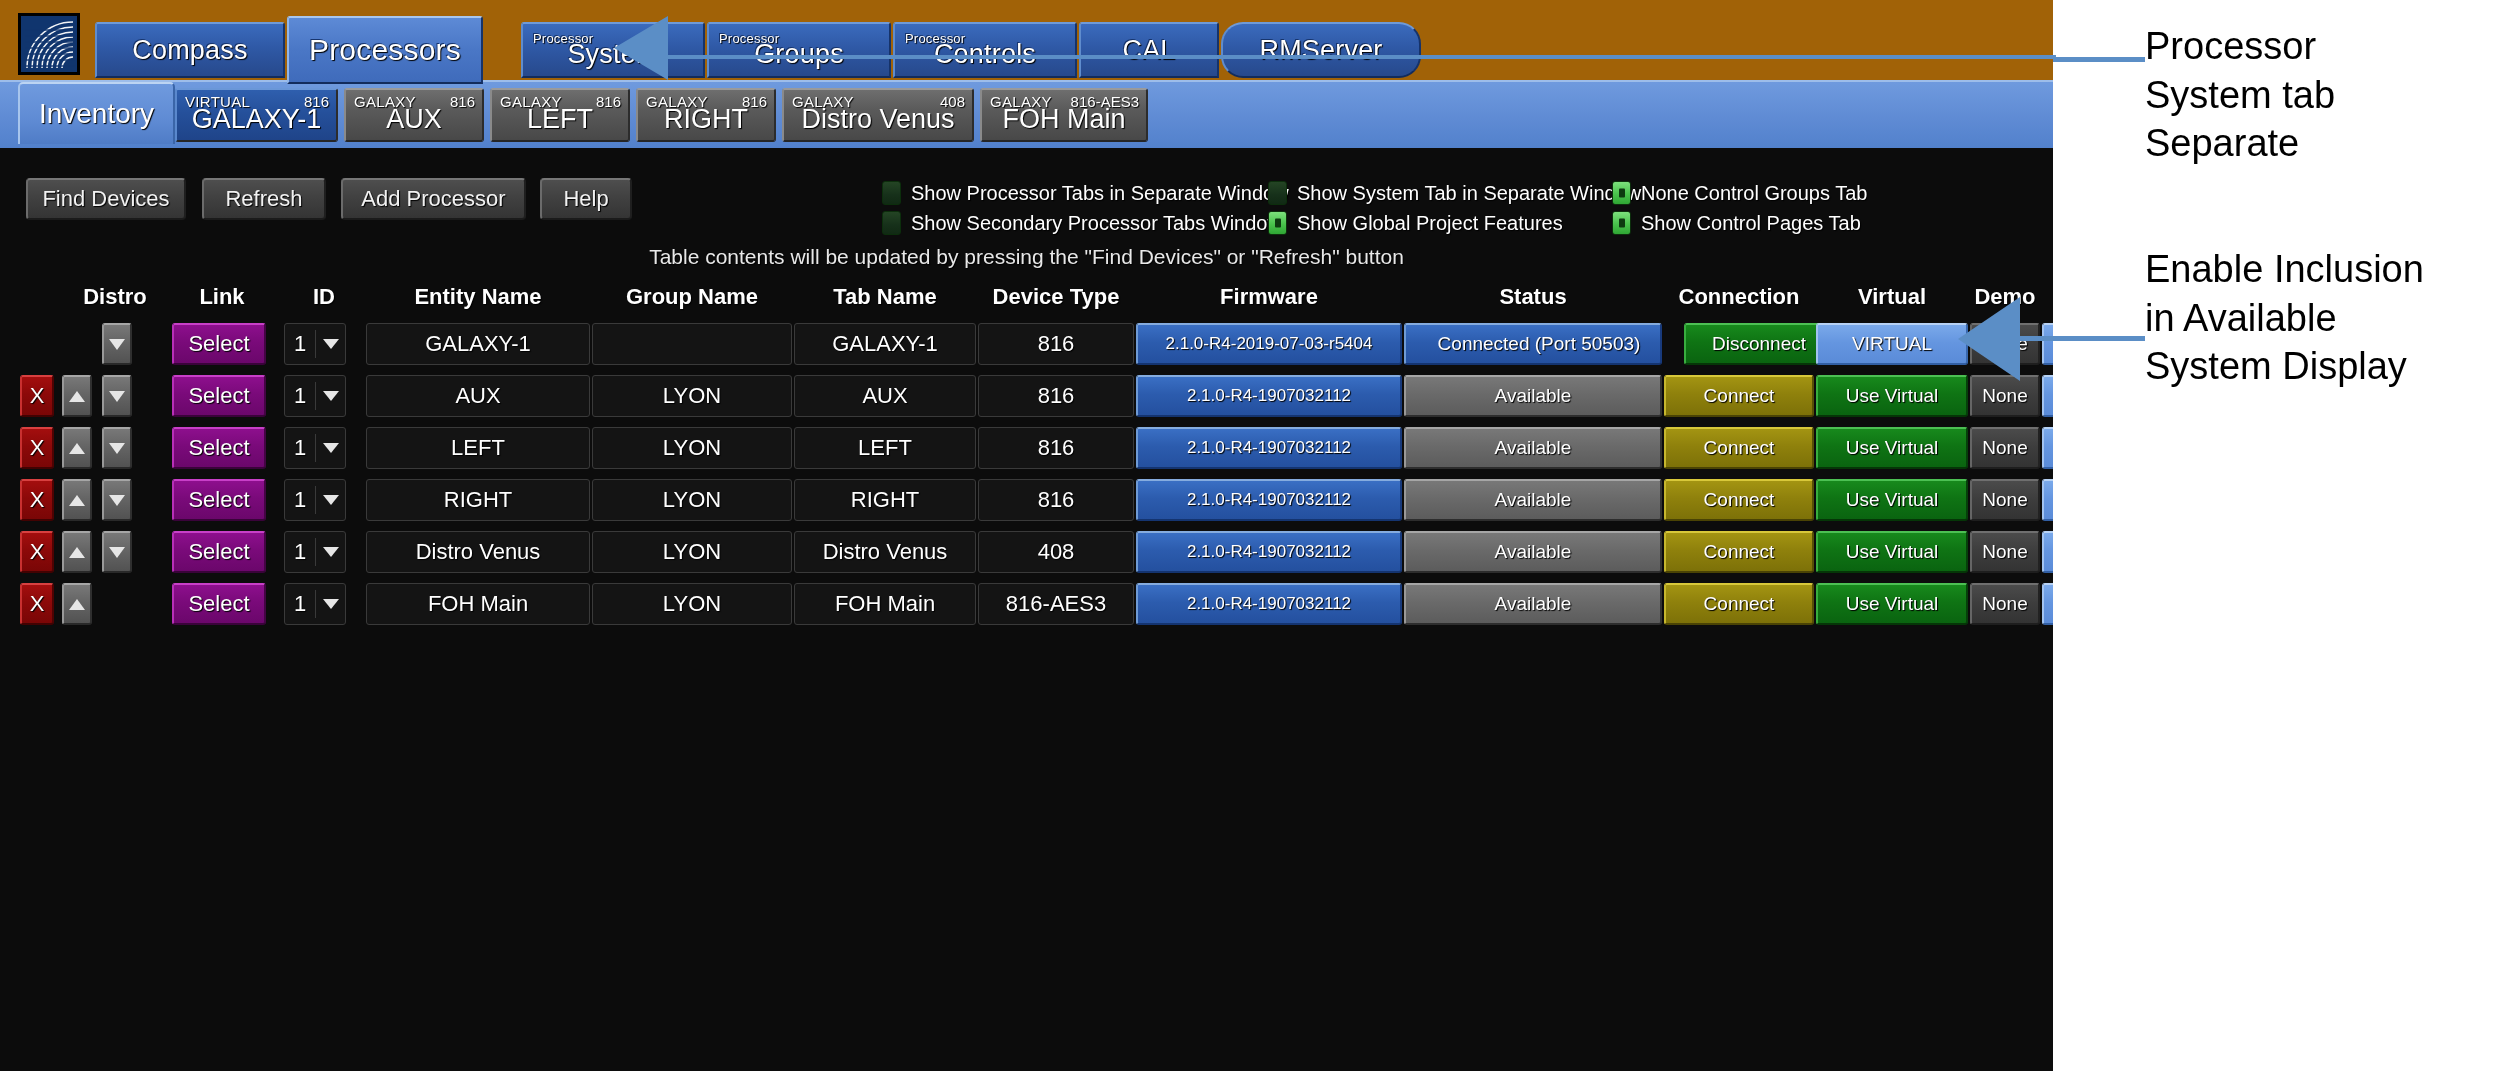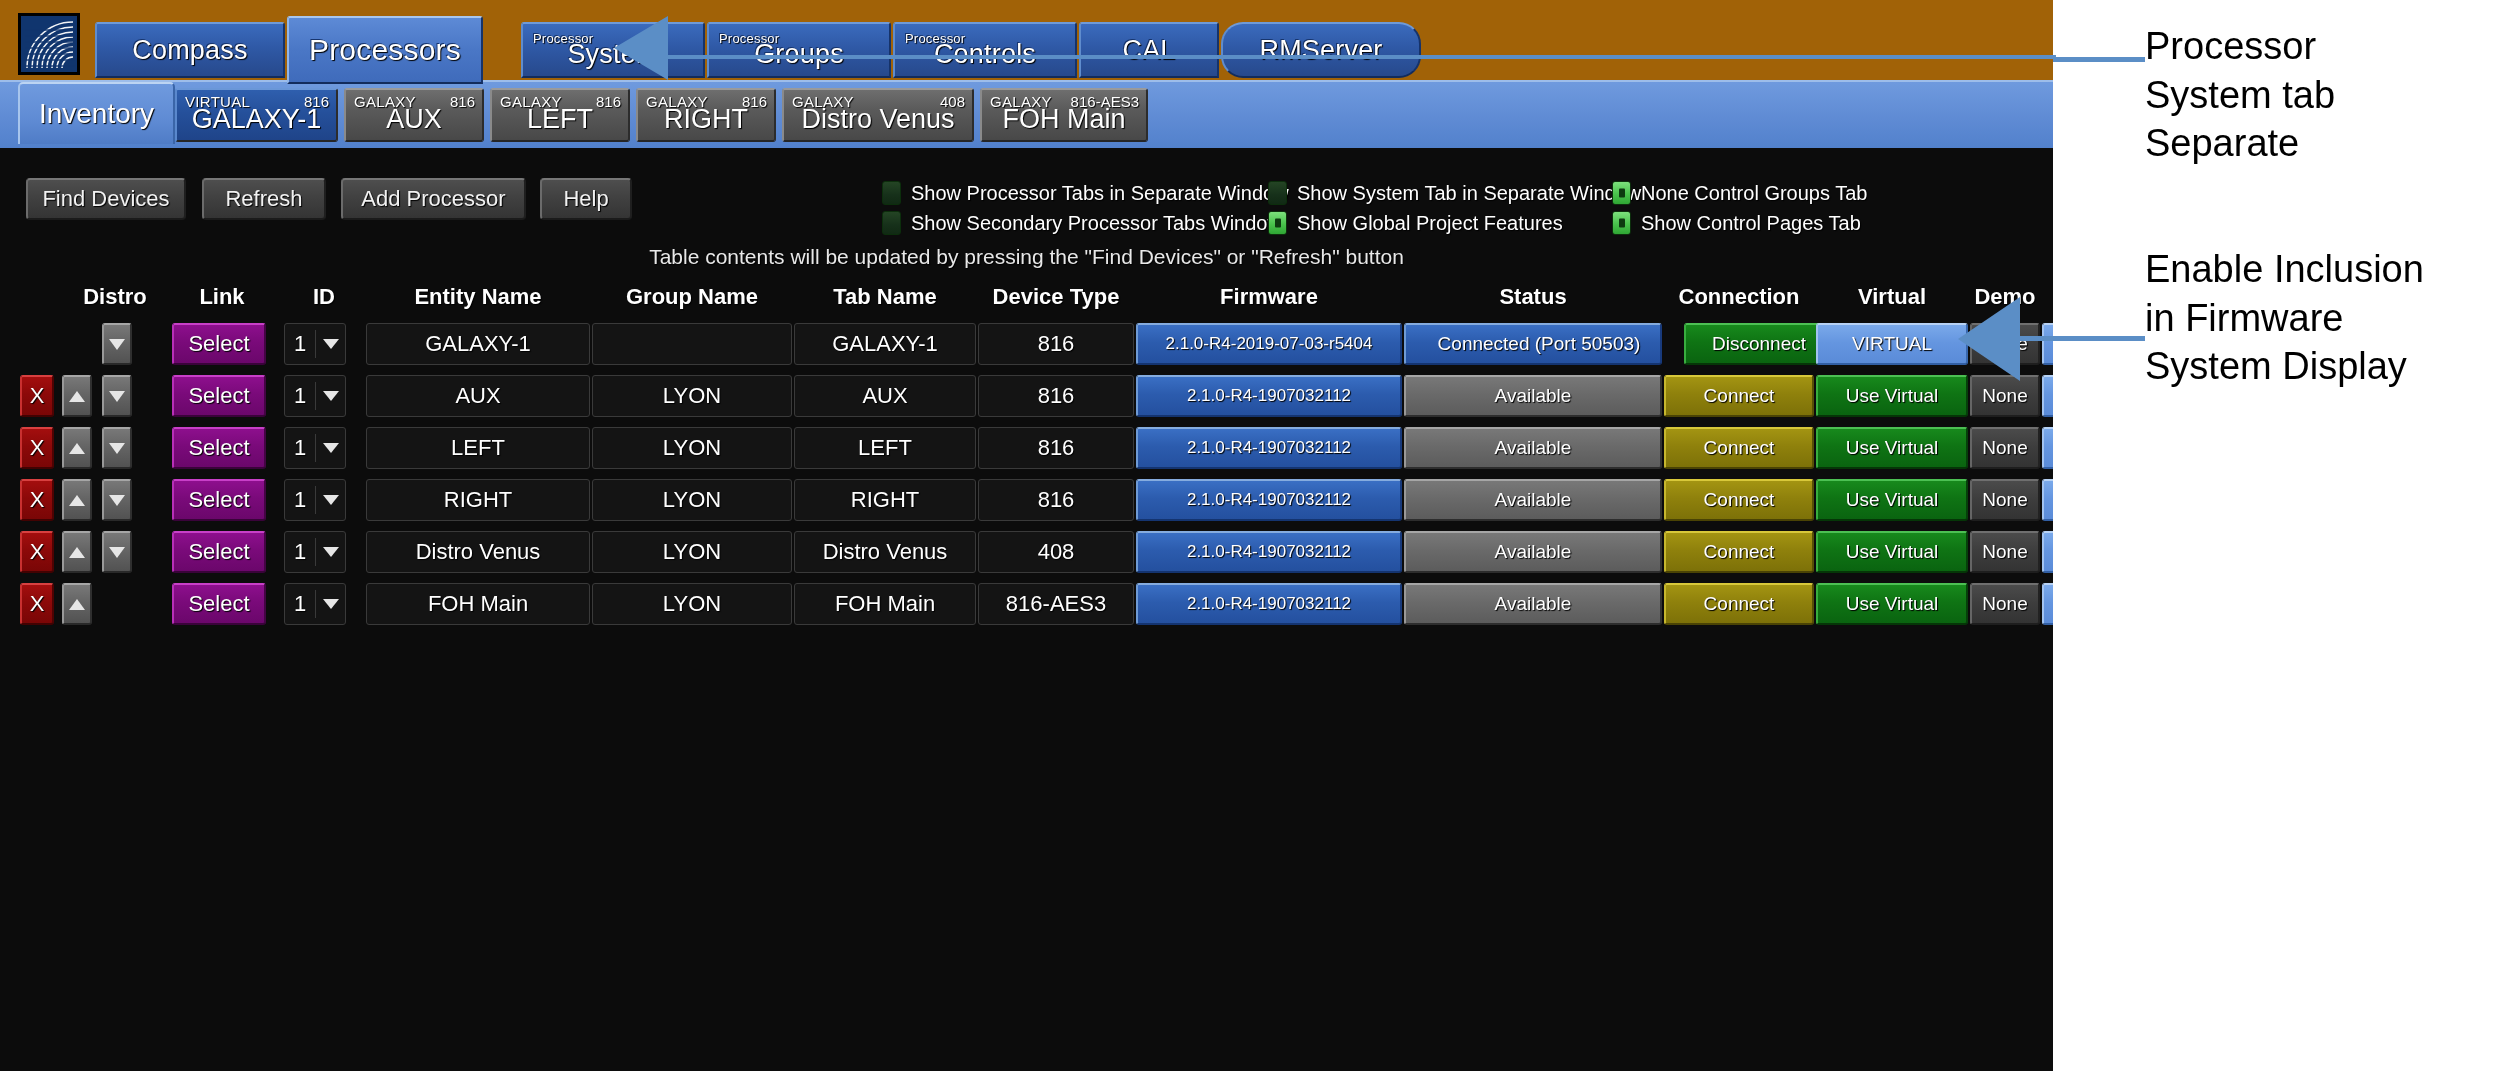--- a/index.html
+++ b/index.html
@@ -591,16 +591,16 @@
 <div class="leader" style="left:2018px; top:336px; width:127px;"></div>
 
 <div id="annotations-host">
     <div class="anno" style="left: 2145px; top: 22px;">
       <div>Processor</div>
       <div>System tab</div>
       <div>Separate</div>
     </div>
     <div class="anno" style="left: 2145px; top: 245px;">
       <div>Enable Inclusion</div>
-      <div>in Firmware</div>
+      <div>in Available</div>
       <div>System Display</div>
     </div>
   </div>
 
 </body></html>

